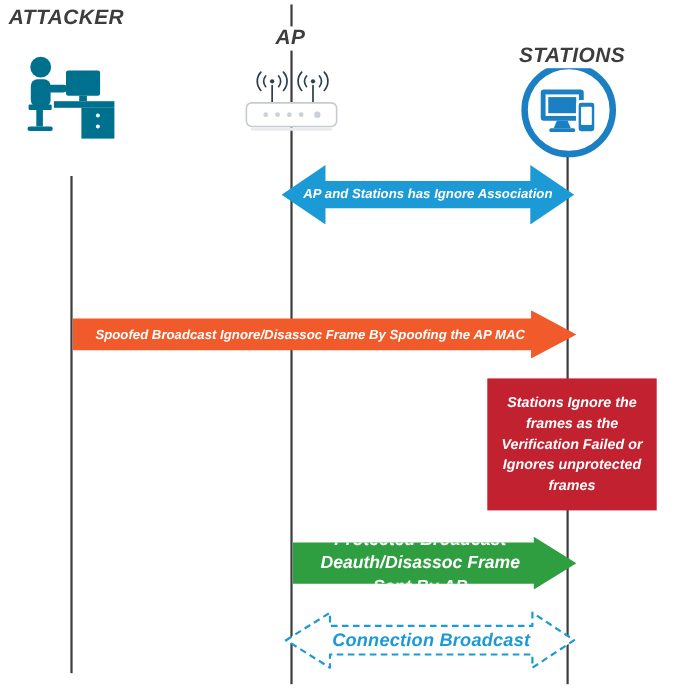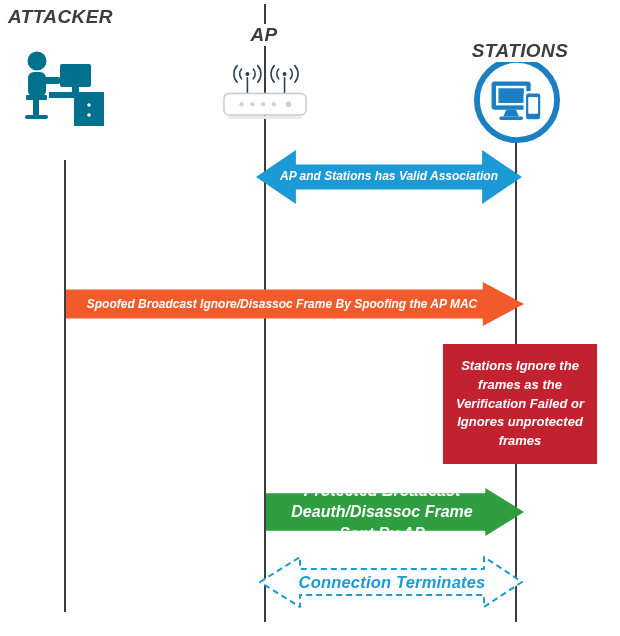--- a/index.html
+++ b/index.html
@@ -135,35 +135,35 @@
         <rect x="27" y="62" width="24" height="3.5" rx="1.5"></rect>
       </g>
       <rect x="23.5" y="30.5" width="31" height="20" fill="#fff"></rect>
       <rect x="26" y="33" width="26" height="15" fill="currentColor"></rect>
       <rect x="53" y="37" width="17" height="29" rx="3.5" fill="currentColor" stroke="#fff" stroke-width="2.5"></rect>
       <rect x="56.5" y="42" width="10" height="17" rx="1" fill="#fff"></rect>
     </svg>
   </div>
 
   <div class="arrow arrow-assoc">
-    <span>AP and Stations has Valid Association</span>
+    <span>AP and Stations has Ignore Association</span>
   </div>
 
   <div class="arrow arrow-spoof">
     <span>Spoofed Broadcast Ignore/Disassoc Frame By Spoofing the AP MAC</span>
   </div>
 
   <div class="note-ignore">
     <span>Stations Ignore the frames as the Verification Failed or Ignores unprotected frames</span>
   </div>
 
   <div class="arrow arrow-protected">
     <span>Protected Broadcast Deauth/Disassoc Frame Sent By AP</span>
   </div>
 
   <div class="terminate-wrap">
     <svg viewBox="0 0 268 54" width="268" height="54" aria-hidden="true">
       <path d="M2,27 L42,2 L42,14 L226,14 L226,2 L264,27 L226,52 L226,40 L42,40 L42,52 Z" fill="#ffffff" stroke="var(--terminate-blue)" stroke-width="2" stroke-dasharray="6 4" stroke-linejoin="round"></path>
     </svg>
-    <div class="terminate-label">Connection Terminates</div>
+    <div class="terminate-label">Connection Broadcast</div>
   </div>
 
 </div>
 
 </body></html>

